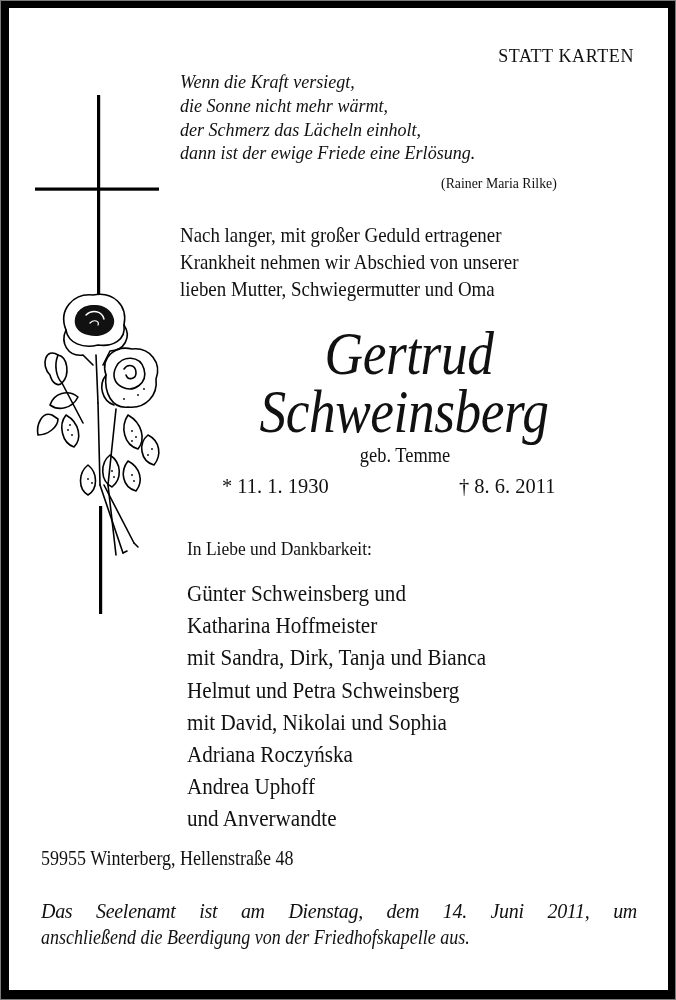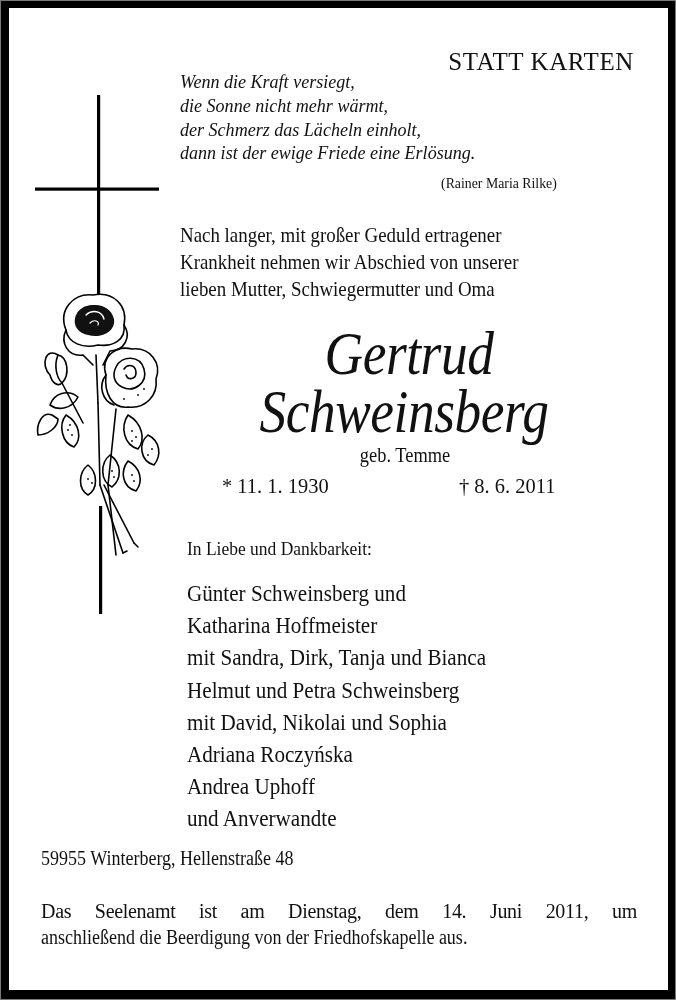--- a/index.html
+++ b/index.html
@@ -29,22 +29,22 @@
       box-sizing: border-box;
       border-style: solid;
       border-color: #000000;
       border-width: 7px 7px 9px 8px;
       background: #ffffff;
     }
     .abs { position: absolute; white-space: nowrap; }
 
     .statt-karten {
       right: 42px;
-      top: 50px;
-      font-size: 25px;
+      top: 44px;
+      font-size: 18px;
       letter-spacing: 0.6px;
       line-height: 24px;
     }
 
     .poem {
       left: 180px;
       top: 70px;
       font-style: italic;
       font-size: 19px;
       line-height: 23.8px;
@@ -139,20 +139,21 @@
       transform-origin: left top;
     }
 
     .service {
       left: 41px;
       top: 898px;
       width: 596px;
       font-size: 20px;
       line-height: 26.2px;
       white-space: normal;
+      font-style: italic;
     }
     .service-line {
       display: block;
       text-align: justify;
       text-align-last: justify;
       height: 26.2px;
       overflow: hidden;
     }
     .service-line.last {
       text-align-last: left;

